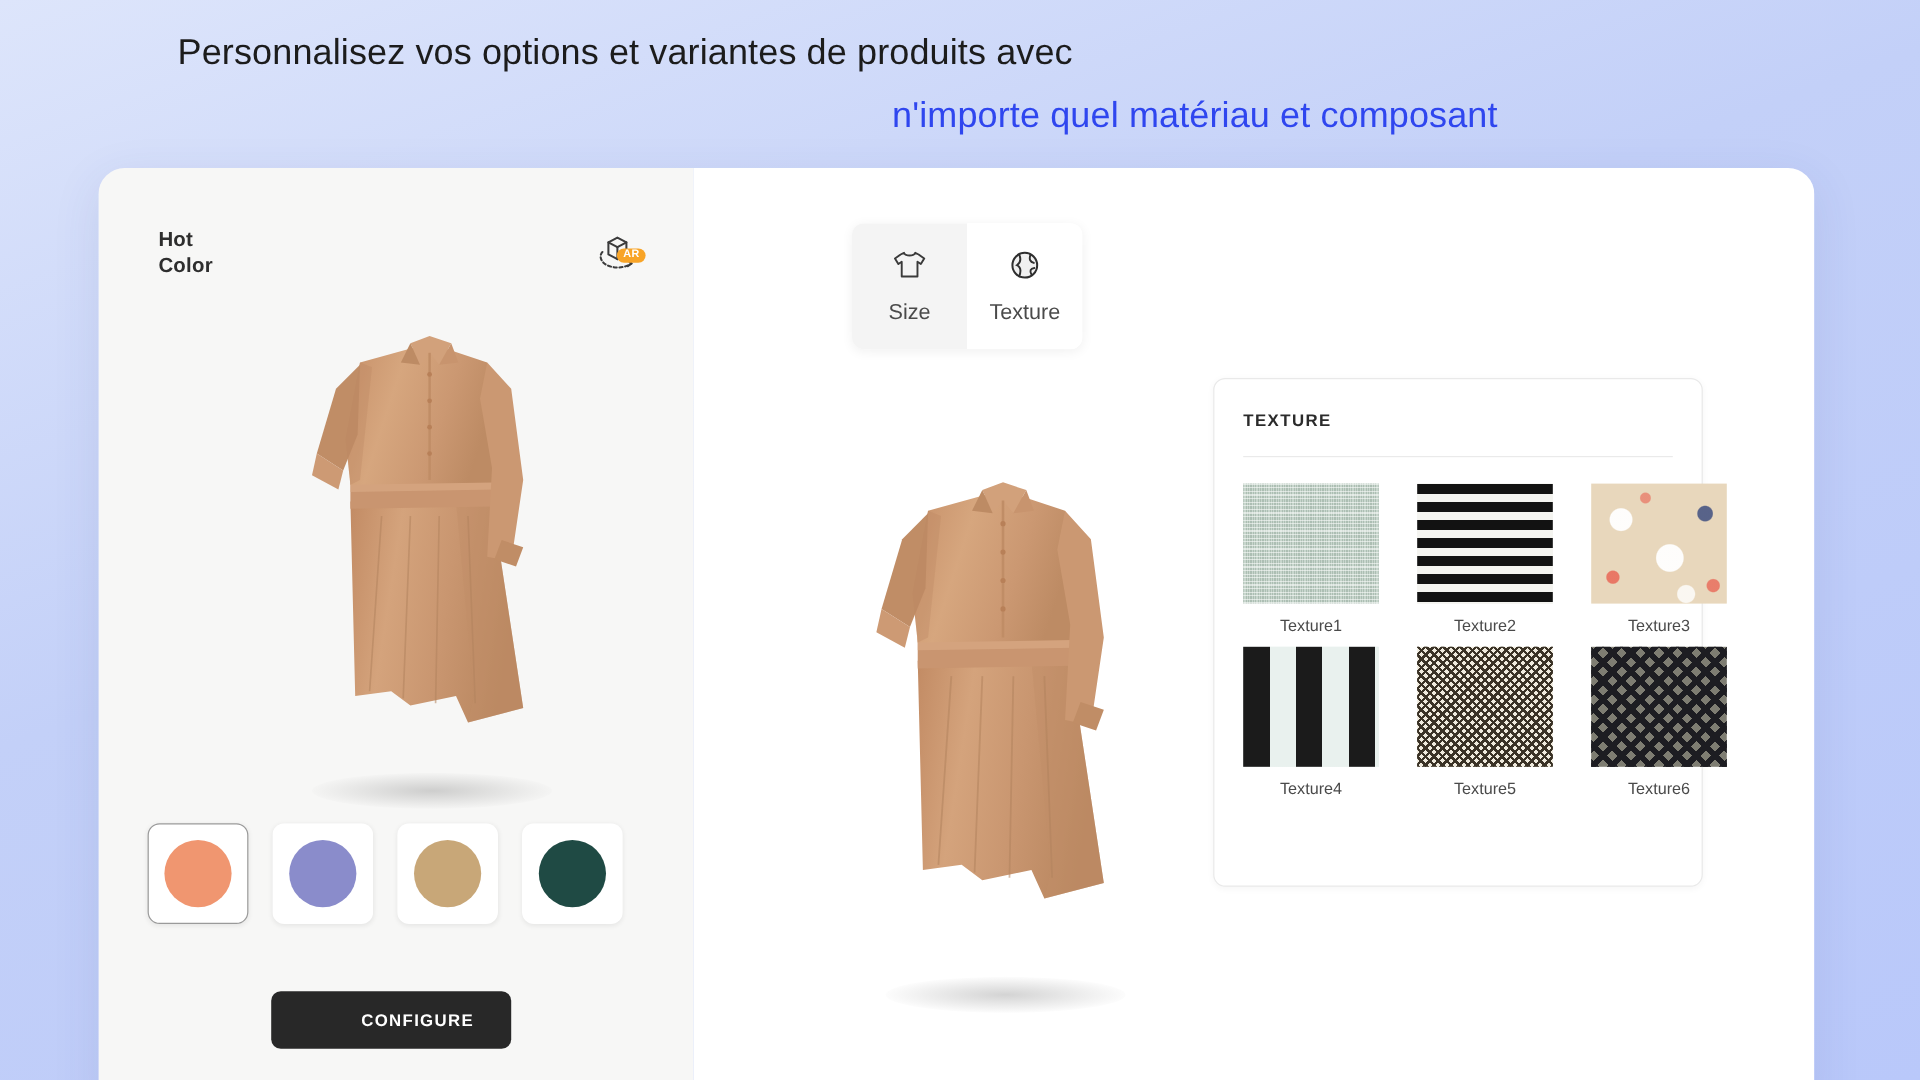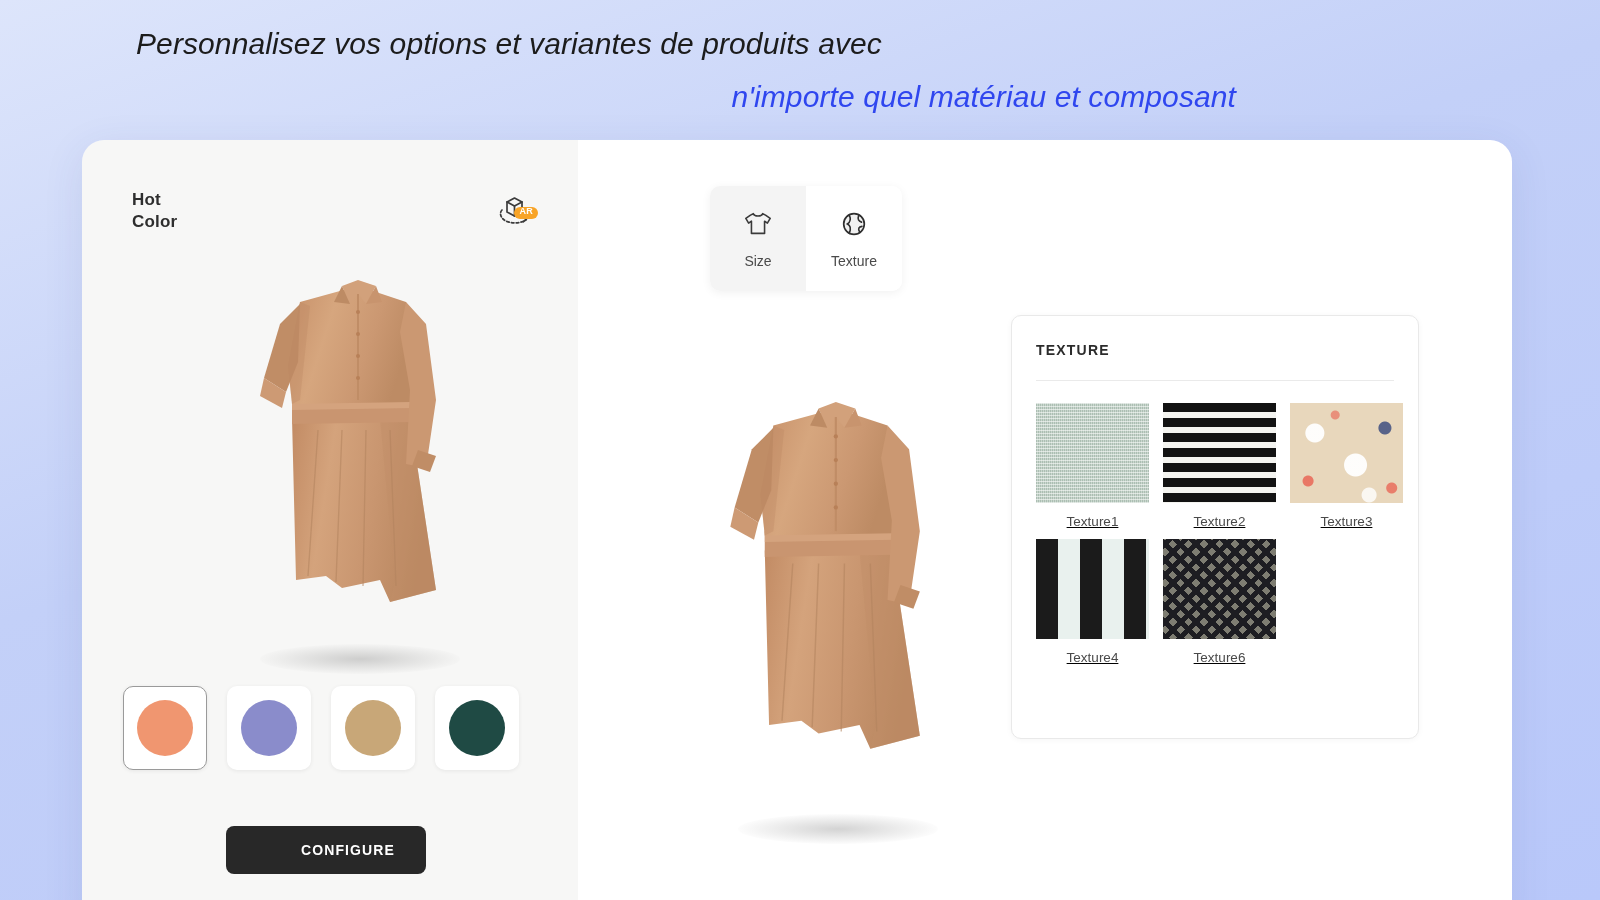--- a/index.html
+++ b/index.html
@@ -13,24 +13,23 @@
   }
 
   body {
     position: relative;
     background: linear-gradient(160deg, #dde5fb 0%, #c3d0f8 42%, #b9c8fa 100%);
   }
 
   
   .headline {
     position: absolute;
-    left: 136px;
+    left: 148px;
     top: 22px;
     width: 1100px;
-    font-style: italic;
   }
   .headline-line1 {
     font-size: 30px;
     line-height: 44px;
     color: #1c1c1c;
     font-weight: 400;
     letter-spacing: 0.1px;
     white-space: nowrap;
   }
   .headline-line2 {
@@ -194,21 +193,21 @@
     display: flex;
     flex-direction: column;
     align-items: center;
     justify-content: center;
     gap: 14px;
     cursor: pointer;
     background: #ffffff;
   }
   .tab.inactive { background: #f4f4f4; }
   .tab-label {
-    font-size: 14px;
+    font-size: 18px;
     color: #4a4a4a;
   }
   .tab-icon { width: 30px; height: 30px; display: block; }
 
   
   .right-dress-stage {
     left: 120px;
     top: 210px;
     width: 280px;
     height: 470px;
@@ -235,22 +234,21 @@
   }
   .texture-divider {
     margin-top: 22px;
     height: 1px;
     background: #eaeaea;
   }
   .texture-grid {
     margin-top: 22px;
     display: grid;
     grid-template-columns: repeat(3, 1fr);
-    gap: 10px 14px;
-    text-decoration: underline;
+    gap: 10px 32px;
   }
   .texture-item {
     display: flex;
     flex-direction: column;
     align-items: center;
     cursor: pointer;
   }
   .texture-swatch {
     width: 113px;
     height: 100px;
@@ -485,20 +483,24 @@
         </div>
         <div class="texture-item">
           <div class="texture-swatch tex-floral"></div>
           <div class="texture-label">Texture3</div>
         </div>
         <div class="texture-item">
           <div class="texture-swatch tex-vstripe"></div>
           <div class="texture-label">Texture4</div>
         </div>
         <div class="texture-item">
+          <div class="texture-swatch tex-hound-light"></div>
+          <div class="texture-label">Texture5</div>
+        </div>
+        <div class="texture-item">
           <div class="texture-swatch tex-hound-dark"></div>
           <div class="texture-label">Texture6</div>
         </div>
       </div>
     </div>
 
   </div>
 </div>
 
 </body></html>

